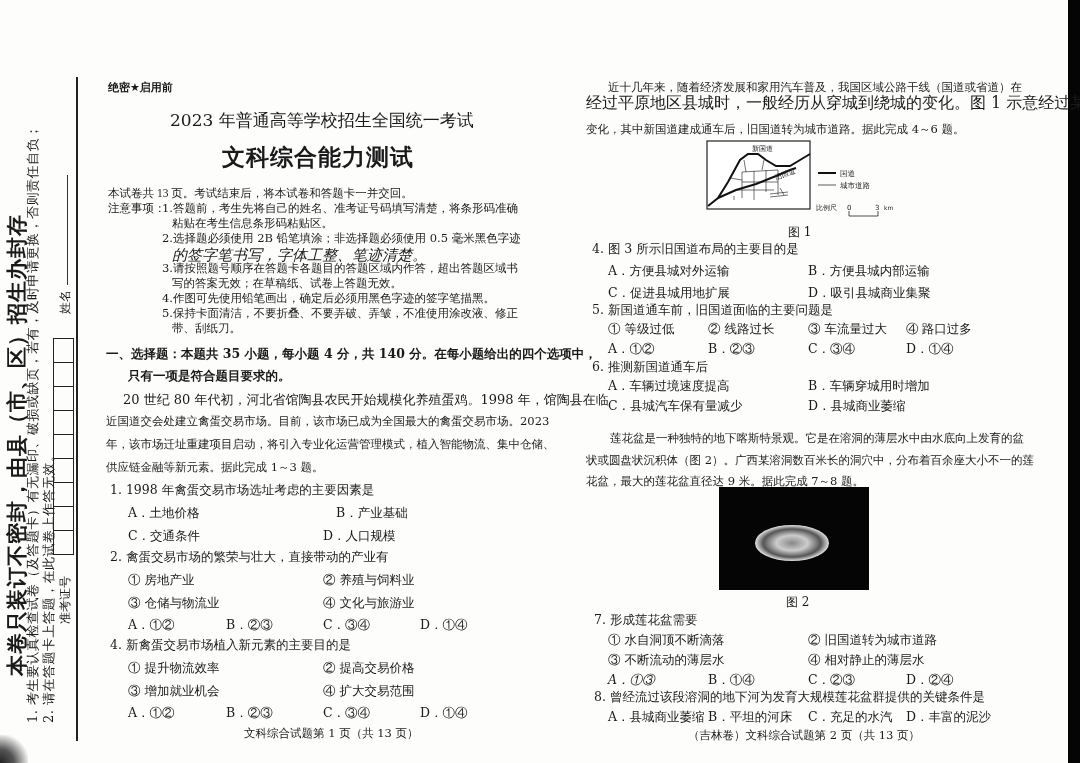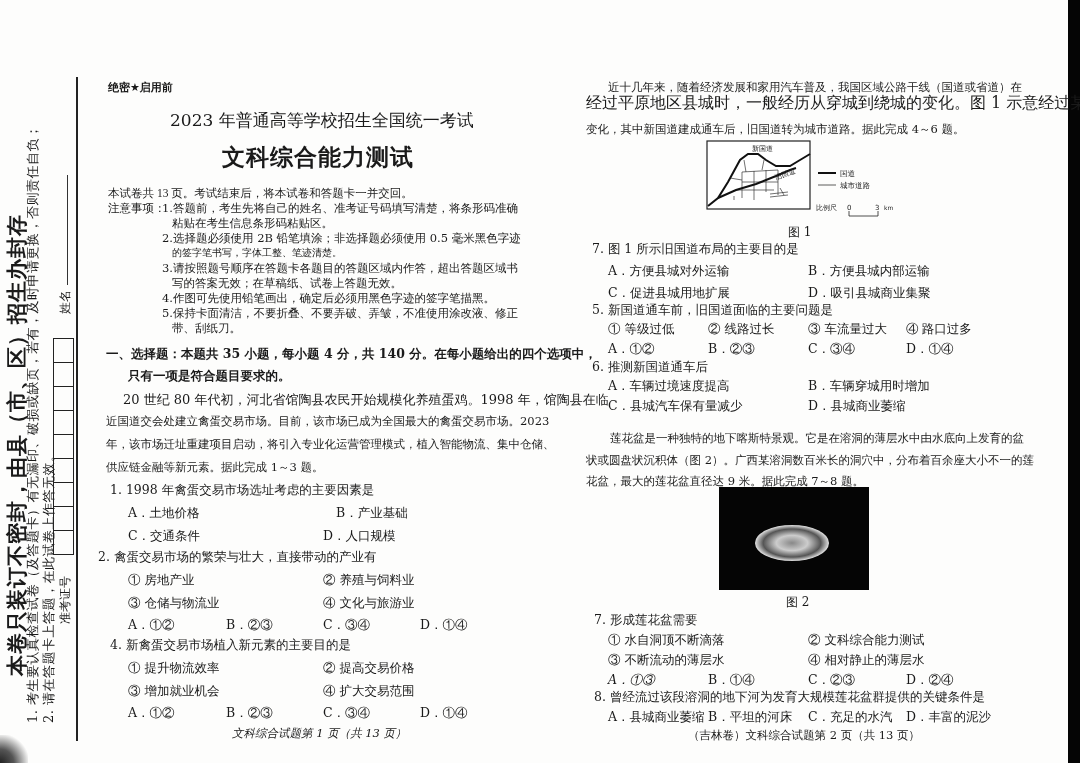--- a/index.html
+++ b/index.html
@@ -67,61 +67,61 @@
 
 <div class="p secret">绝密★启用前</div>
 <div class="p t1">2023 年普通高等学校招生全国统一考试</div>
 <div class="p t2">文科综合能力测试</div>
 
 <div class="p" style="left:108px;top:186px;font-size:11.5px;font-family:Liberation Serif, serif;">本试卷共 13 页。考试结束后，将本试卷和答题卡一并交回。</div>
 <div class="p" style="left:108px;top:201px;font-size:11.5px;">注意事项：</div>
 <div class="p" style="left:162px;top:201px;font-size:11.5px;">1.答题前，考生先将自己的姓名、准考证号码填写清楚，将条形码准确</div>
 <div class="p" style="left:172px;top:216px;font-size:11.5px;">粘贴在考生信息条形码粘贴区。</div>
 <div class="p" style="left:162px;top:231px;font-size:11.5px;">2.选择题必须使用 2B 铅笔填涂；非选择题必须使用 0.5 毫米黑色字迹</div>
-<div class="p" style="left:172px;top:246px;font-size:10px;">的签字笔书写，字体工整、笔迹清楚。</div>
+<div class="p" style="left:172px;top:246px;font-size:15px;font-style:italic;">的签字笔书写，字体工整、笔迹清楚。</div>
 <div class="p" style="left:162px;top:261px;font-size:11.5px;">3.请按照题号顺序在答题卡各题目的答题区域内作答，超出答题区域书</div>
 <div class="p" style="left:172px;top:276px;font-size:11.5px;">写的答案无效；在草稿纸、试卷上答题无效。</div>
 <div class="p" style="left:162px;top:291px;font-size:11.5px;">4.作图可先使用铅笔画出，确定后必须用黑色字迹的签字笔描黑。</div>
 <div class="p" style="left:162px;top:306px;font-size:11.5px;">5.保持卡面清洁，不要折叠、不要弄破、弄皱，不准使用涂改液、修正</div>
 <div class="p" style="left:172px;top:321px;font-size:11.5px;">带、刮纸刀。</div>
 
 <div class="p bold" style="left:106px;top:346px;font-size:12.5px;">一、选择题：本题共 35 小题，每小题 4 分，共 140 分。在每小题给出的四个选项中，</div>
 <div class="p bold" style="left:128px;top:368px;font-size:12.5px;">只有一项是符合题目要求的。</div>
 
 <div class="p" style="left:123px;top:391px;font-size:13px;">20 世纪 80 年代初，河北省馆陶县农民开始规模化养殖蛋鸡。1998 年，馆陶县在临</div>
 <div class="p" style="left:106px;top:414px;font-size:11.5px;">近国道交会处建立禽蛋交易市场。目前，该市场已成为全国最大的禽蛋交易市场。2023</div>
 <div class="p" style="left:106px;top:437px;font-size:11.5px;">年，该市场迁址重建项目启动，将引入专业化运营管理模式，植入智能物流、集中仓储、</div>
 <div class="p" style="left:106px;top:460px;font-size:11.5px;">供应链金融等新元素。据此完成 1～3 题。</div>
 
 <div class="p" style="left:110px;top:482px;">1.  1998 年禽蛋交易市场选址考虑的主要因素是</div>
 <div class="p" style="left:128px;top:505px;">A．土地价格</div>
 <div class="p" style="left:336px;top:505px;">B．产业基础</div>
 <div class="p" style="left:128px;top:528px;">C．交通条件</div>
 <div class="p" style="left:323px;top:528px;">D．人口规模</div>
 
-<div class="p" style="left:98px;top:549px;">2.  禽蛋交易市场的繁荣与壮大，直接带动的产业有</div>
+<div class="p" style="left:110px;top:549px;">2.  禽蛋交易市场的繁荣与壮大，直接带动的产业有</div>
 <div class="p" style="left:128px;top:572px;">① 房地产业</div>
 <div class="p" style="left:323px;top:572px;">② 养殖与饲料业</div>
 <div class="p" style="left:128px;top:595px;">③ 仓储与物流业</div>
 <div class="p" style="left:323px;top:595px;">④ 文化与旅游业</div>
 <div class="p" style="left:128px;top:617px;">A．①②</div>
 <div class="p" style="left:226px;top:617px;">B．②③</div>
 <div class="p" style="left:323px;top:617px;">C．③④</div>
 <div class="p" style="left:420px;top:617px;">D．①④</div>
 
 <div class="p" style="left:110px;top:637px;">4.  新禽蛋交易市场植入新元素的主要目的是</div>
 <div class="p" style="left:128px;top:660px;">① 提升物流效率</div>
 <div class="p" style="left:323px;top:660px;">② 提高交易价格</div>
 <div class="p" style="left:128px;top:683px;">③ 增加就业机会</div>
 <div class="p" style="left:323px;top:683px;">④ 扩大交易范围</div>
 <div class="p" style="left:128px;top:705px;">A．①②</div>
 <div class="p" style="left:226px;top:705px;">B．②③</div>
 <div class="p" style="left:323px;top:705px;">C．③④</div>
 <div class="p" style="left:420px;top:705px;">D．①④</div>
-<div class="footer" style="left:232px;top:726px;font-style:italic;">文科综合试题第 1 页（共 13 页）</div>
+<div class="footer" style="left:244px;top:726px;">文科综合试题第 1 页（共 13 页）</div>
 
 <div class="p" style="left:608px;top:80px;font-size:11.5px;">近十几年来，随着经济发展和家用汽车普及，我国区域公路干线（国道或省道）在</div>
 <div class="p" style="left:586px;top:93px;font-size:16px;">经过平原地区县城时，一般经历从穿城到绕城的变化。图 1 示意经过某县城的国道布局</div>
 <div class="p" style="left:586px;top:122px;font-size:11.5px;">变化，其中新国道建成通车后，旧国道转为城市道路。据此完成 4～6 题。</div>
 
 <svg class="fig" style="left:706px;top:140px;" width="210" height="80" viewBox="0 0 210 80">
   <rect x="1" y="1" width="103" height="68" fill="#fff" stroke="#222" stroke-width="1.2"></rect>
 
   <g stroke="#333" stroke-width="0.7" fill="none">
     <polyline points="36,32 72,30 72,55"></polyline>
@@ -150,21 +150,21 @@
   <line x1="112" y1="45" x2="130" y2="45" stroke="#333" stroke-width="0.8"></line>
   <text x="134" y="48" font-size="7.5" fill="#222" font-family="DejaVu Sans, sans-serif">城市道路</text>
   <text x="110" y="70" font-size="7" fill="#222" font-family="DejaVu Sans, sans-serif">比例尺</text>
   <text x="141" y="70" font-size="7" fill="#222" font-family="DejaVu Sans, sans-serif">0</text>
   <text x="169" y="70" font-size="7" fill="#222" font-family="DejaVu Sans, sans-serif">3</text>
   <text x="178" y="70" font-size="6" fill="#222" font-family="DejaVu Sans, sans-serif">km</text>
   <polyline points="143,71 143,76 172,76 172,71" stroke="#222" stroke-width="0.8" fill="none"></polyline>
 </svg>
 <div class="caption" style="left:788px;top:224px;">图 1</div>
 
-<div class="p" style="left:592px;top:241px;">7.  图 1 所示旧国道布局的主要目的是</div>
+<div class="p" style="left:592px;top:241px;">4.  图 3 所示旧国道布局的主要目的是</div>
 <div class="p" style="left:608px;top:263px;">A．方便县城对外运输</div>
 <div class="p" style="left:808px;top:263px;">B．方便县城内部运输</div>
 <div class="p" style="left:608px;top:285px;">C．促进县城用地扩展</div>
 <div class="p" style="left:808px;top:285px;">D．吸引县城商业集聚</div>
 
 <div class="p" style="left:592px;top:302px;">5.  新国道通车前，旧国道面临的主要问题是</div>
 <div class="p" style="left:608px;top:321px;">① 等级过低</div>
 <div class="p" style="left:708px;top:321px;">② 线路过长</div>
 <div class="p" style="left:808px;top:321px;">③ 车流量过大</div>
 <div class="p" style="left:906px;top:321px;font-family:Liberation Serif, serif;">④ 路口过多</div>
@@ -183,21 +183,21 @@
 <div class="p" style="left:586px;top:453px;font-size:11.5px;">状或圆盘状沉积体（图 2）。广西某溶洞数百米长的洞穴中，分布着百余座大小不一的莲</div>
 <div class="p" style="left:586px;top:474px;font-size:11.5px;">花盆，最大的莲花盆直径达 9 米。据此完成 7～8 题。</div>
 
 <div class="photo">
     <div class="ring"></div>
   </div>
 <div class="caption" style="left:786px;top:594px;">图 2</div>
 
 <div class="p" style="left:594px;top:612px;">7.  形成莲花盆需要</div>
 <div class="p" style="left:608px;top:632px;">① 水自洞顶不断滴落</div>
-<div class="p" style="left:808px;top:632px;">② 文科综合能力测试</div>
+<div class="p" style="left:808px;top:632px;">② 旧国道转为城市道路</div>
 <div class="p" style="left:608px;top:652px;">③ 不断流动的薄层水</div>
 <div class="p" style="left:808px;top:652px;">④ 相对静止的薄层水</div>
 <div class="p" style="left:608px;top:672px;font-style:italic;">A．①③</div>
 <div class="p" style="left:708px;top:672px;">B．①④</div>
 <div class="p" style="left:808px;top:672px;">C．②③</div>
 <div class="p" style="left:906px;top:672px;">D．②④</div>
 
 <div class="p" style="left:594px;top:689px;">8.  曾经流过该段溶洞的地下河为发育大规模莲花盆群提供的关键条件是</div>
 <div class="p" style="left:608px;top:709px;">A．县城商业萎缩</div>
 <div class="p" style="left:708px;top:709px;">B．平坦的河床</div>

